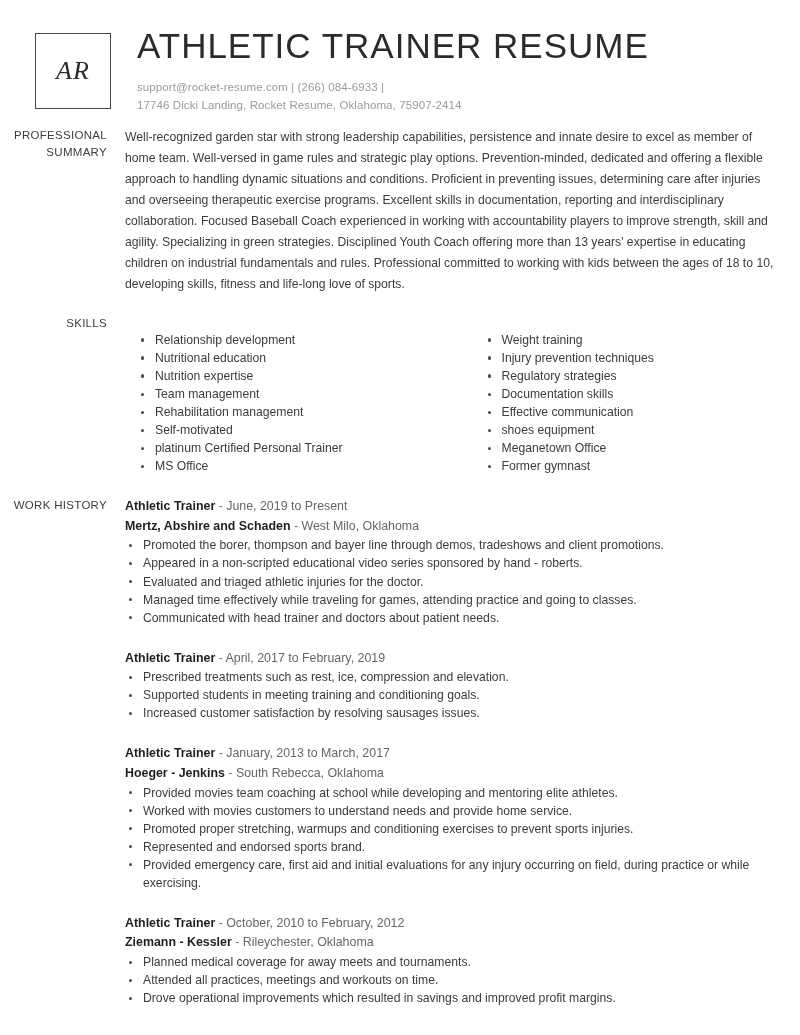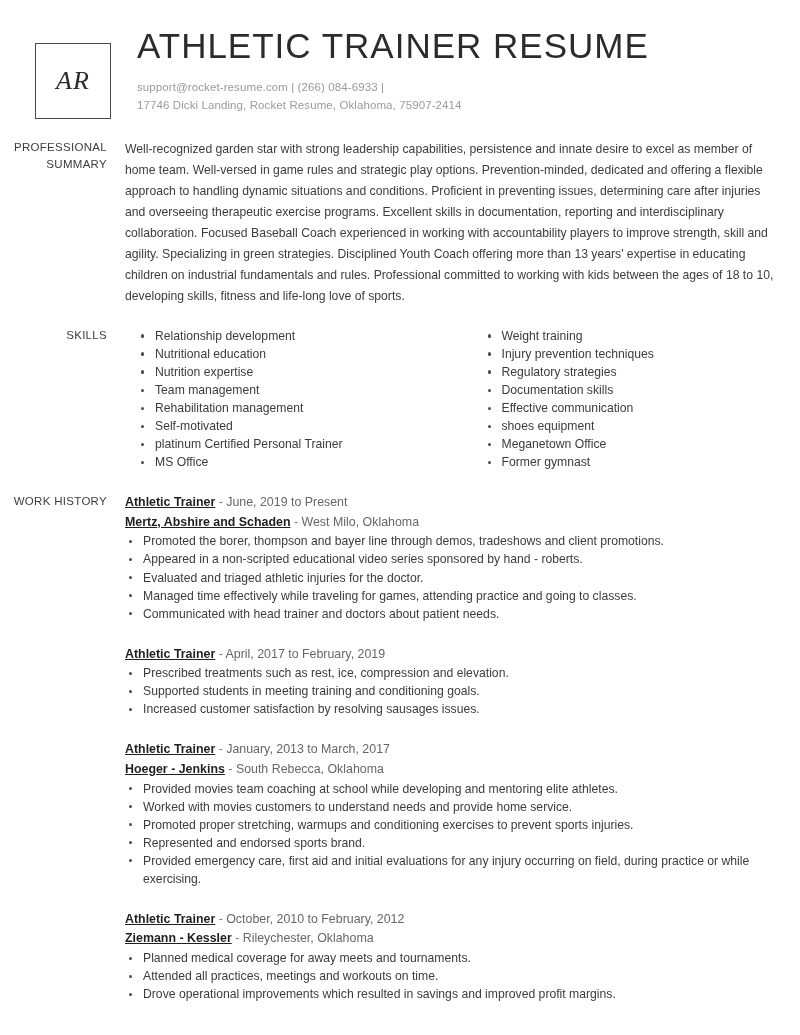--- a/index.html
+++ b/index.html
@@ -30,21 +30,21 @@
   }
   .monogram {
     width: 76px;
     height: 76px;
     min-width: 76px;
     border: 1px solid #4a4a4a;
     display: flex;
     align-items: center;
     justify-content: center;
     box-sizing: border-box;
-    margin-top: 15px;
+    margin-top: 5px;
   }
   .monogram-text {
     font-family: "Liberation Serif", serif;
     font-style: italic;
     font-size: 26px;
     color: #2b2b2b;
     letter-spacing: 1px;
   }
   .header-right {
     padding-left: 26px;
@@ -82,32 +82,33 @@
     padding-right: 0px;
     box-sizing: border-box;
   }
   .section-body {
     padding-left: 18px;
     padding-right: 22px;
     flex: 1;
     box-sizing: border-box;
   }
 
-  #summary-section { margin-top: 20px; }
+  #summary-section { margin-top: 12px; }
   .summary-text {
     font-size: 12.2px;
     line-height: 1.72;
     color: #3c3c3c;
     text-align: left;
   }
 
   
   #skills-section { margin-top: 20px; gap: 12px; }
   .skills-columns {
     display: flex;
+    margin-top: 16px;
   }
   .skills-col {
     flex: 0 0 50%;
     box-sizing: border-box;
   }
   .skills-col.right { padding-left: 26px; }
   ul.bullets {
     list-style: none;
     margin: 0;
     padding: 0;
@@ -136,21 +137,20 @@
   .job { margin-bottom: 22px; }
   .job:last-child { margin-bottom: 0; }
   .job-line {
     font-size: 12.4px;
     line-height: 1.58;
     color: #666666;
   }
   .job-line .strong {
     font-weight: bold;
     color: #1f1f1f;
-    text-decoration: underline;
   }
   .job-line .sep { color: #777777; }
   .job-bullets {
     margin-top: 9px;
   }
   .job-bullets li {
     padding-left: 24px;
     line-height: 1.62;
     margin-bottom: 1px;
   }

